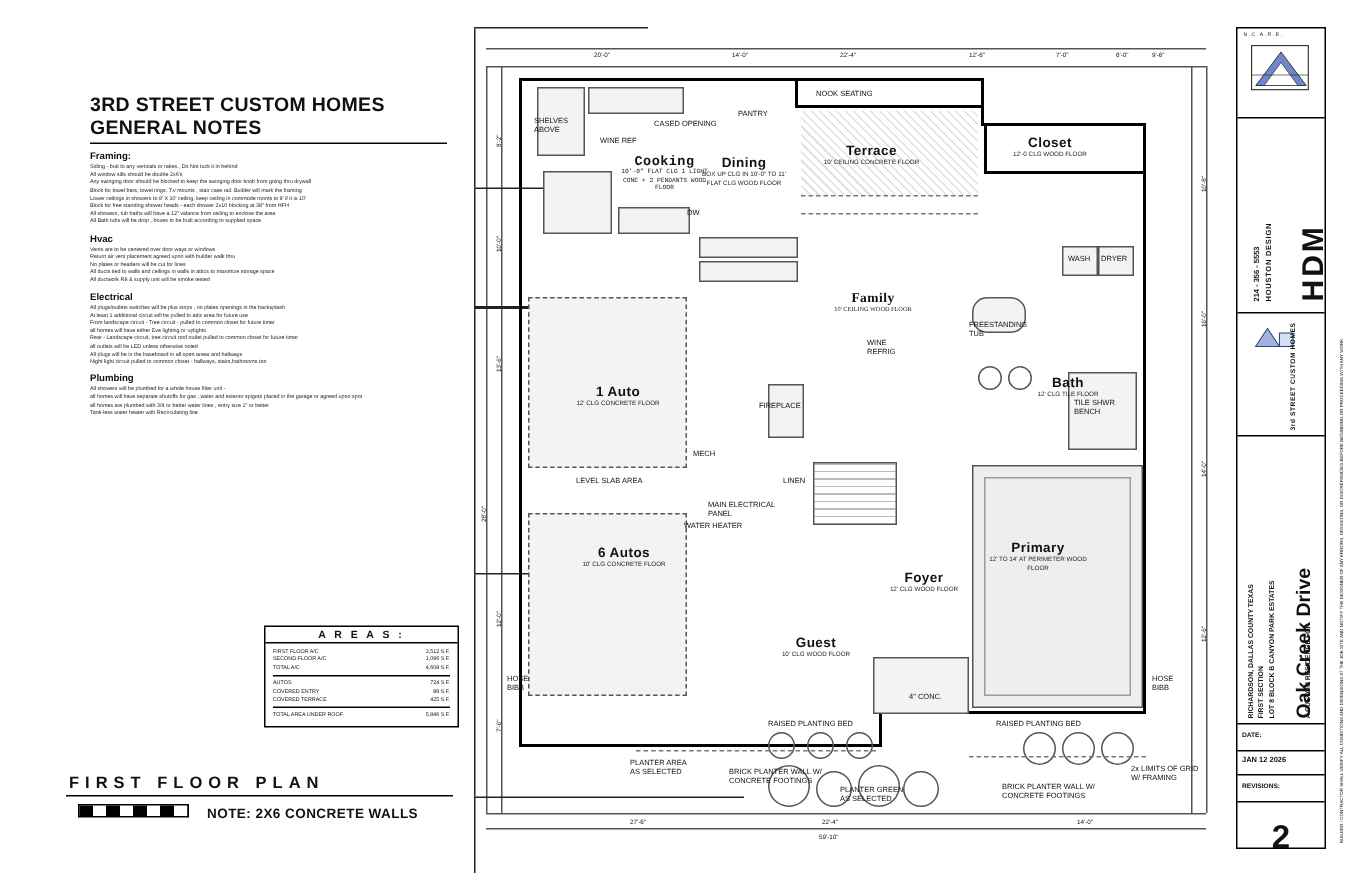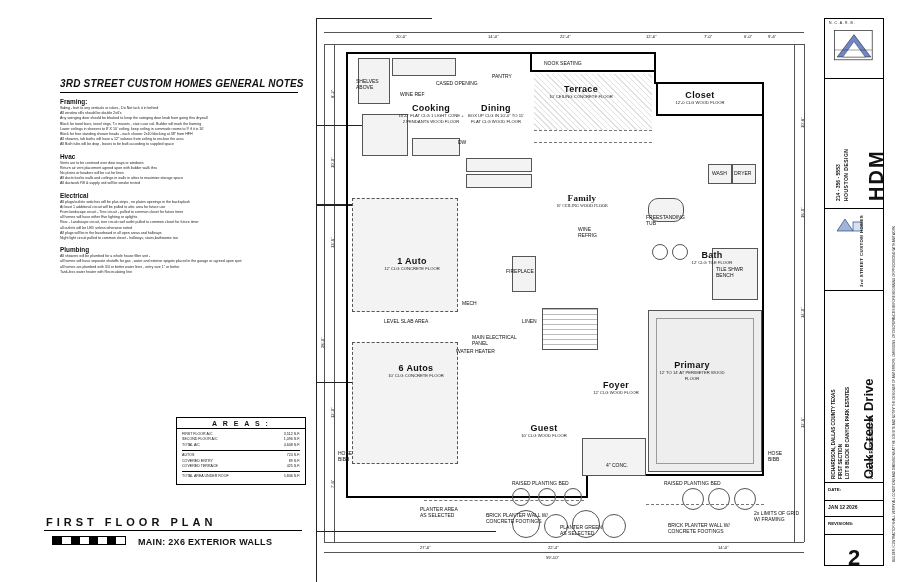--- a/index.html
+++ b/index.html
@@ -7,21 +7,21 @@
   #sheet{position:relative;width:900px;height:582px;background:#fff;}
   .txt{position:absolute;font-size:5px;line-height:1.25;white-space:pre;color:#111;}
   .room{position:absolute;text-align:center;}
   .room .rname{font-size:9px;font-weight:bold;letter-spacing:.3px;}
   .room .rsub{font-size:4.2px;line-height:1.35;color:#222;}
   .dim{position:absolute;font-size:4.2px;color:#111;white-space:nowrap;}
   .dimv{position:absolute;font-size:4.2px;color:#111;white-space:nowrap;transform-origin:0 0;transform:rotate(-90deg);}
 
   
   #notes{position:absolute;left:60px;top:62px;width:245px;}
-  #notes h1{font-size:10px;margin:16px 0 3px 0;font-weight:bold;letter-spacing:.2px;font-style:italic;}
+  #notes h1{font-size:13px;margin:0 0 3px 0;font-weight:bold;letter-spacing:.2px;}
   #notes .secttl{font-size:6.4px;font-weight:bold;margin:5px 0 1px 0;}
   #notes .nl{font-size:3.6px;line-height:1.45;color:#222;}
   #notes .underline{border-bottom:1px solid #000;width:238px;height:0;margin-top:1px;}
 
   
   #areas{position:absolute;left:176px;top:417px;width:128px;border:1px solid #000;background:#fff;}
   #areas .ah{text-align:center;font-size:7px;font-weight:bold;letter-spacing:2px;padding:2px 0 1px;border-bottom:1px solid #000;}
   #areas .arow{display:flex;justify-content:space-between;font-size:3.6px;padding:0 5px;line-height:1.5;}
   #areas .sep{height:1px;background:#000;margin:2px 5px;}
 
@@ -131,21 +131,21 @@
       <div class="arow">
         <span>TOTAL AREA UNDER ROOF</span>
         <span>5,846 S.F.</span>
       </div>
     </div>
   </div>
 
   <div id="ffp">FIRST FLOOR PLAN</div>
   <div id="ffpline"></div>
   <div id="scalebar"></div>
-  <div id="note2x6">MAIN: 2X6 EXTERIOR WALLS</div>
+  <div id="note2x6">NOTE: 2X6 CONCRETE WALLS</div>
 
   <div id="planwrap">
 
     <div class="dimline" style="left:8px;top:26px;width:480px;"></div>
     <div class="dimline" style="left:8px;top:14px;width:480px;"></div>
     <div class="dimline" style="left:8px;top:524px;width:480px;"></div>
     <div class="dimline" style="left:8px;top:534px;width:480px;"></div>
     <div class="dimlinev" style="left:18px;top:26px;height:498px;"></div>
     <div class="dimlinev" style="left:8px;top:26px;height:498px;"></div>
     <div class="dimlinev" style="left:478px;top:26px;height:498px;"></div>
@@ -242,35 +242,35 @@
       <div class="circ" style="left:196px;top:470px;width:16px;height:16px;"></div>
       <div class="circ" style="left:222px;top:470px;width:16px;height:16px;"></div>
       <div class="circ" style="left:248px;top:470px;width:16px;height:16px;"></div>
       <div class="dash" style="left:108px;top:482px;width:160px;"></div>
       <div class="dash" style="left:330px;top:486px;width:118px;"></div>
 
       <div class="dash" style="left:218px;top:112px;width:118px;"></div>
       <div class="dash" style="left:218px;top:124px;width:118px;"></div>
     </div>
 
-    <div class="room" style="left:82px;top:85px;width:66px;">
+    <div class="room" style="left:94px;top:85px;width:66px;font-family:Liberation Mono, monospace;">
       <div class="rname">Cooking</div>
       <div class="rsub">10'-0" FLAT CLG
 1 LIGHT CONE
 + 2 PENDANTS
 WOOD FLOOR</div>
     </div>
     <div class="room" style="left:150px;top:85px;width:60px;">
       <div class="rname">Dining</div>
       <div class="rsub">BOX UP CLG IN
 10'-0" TO 11'
 FLAT CLG
 WOOD FLOOR</div>
     </div>
-    <div class="room" style="left:232px;top:66px;width:66px;">
+    <div class="room" style="left:232px;top:77px;width:66px;">
       <div class="rname">Terrace</div>
       <div class="rsub">10' CEILING
 CONCRETE FLOOR</div>
     </div>
     <div class="room" style="left:356px;top:72px;width:56px;">
       <div class="rname">Closet</div>
       <div class="rsub">12'-0 CLG
 WOOD FLOOR</div>
     </div>
     <div class="room" style="left:230px;top:175px;width:72px;font-family:Liberation Serif, serif;">

